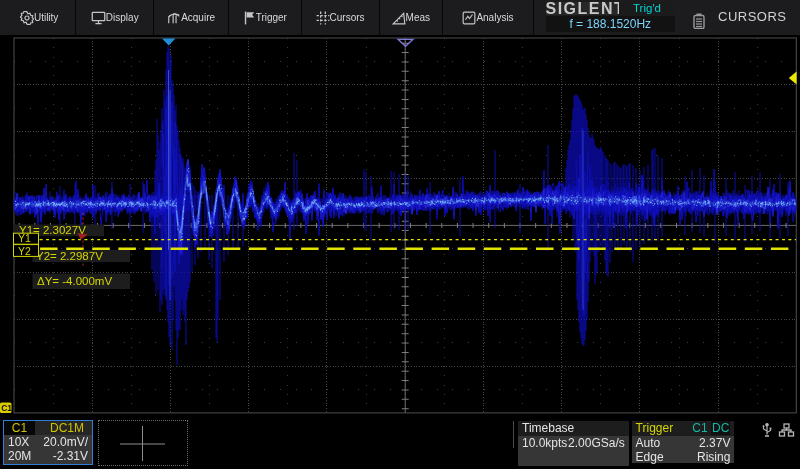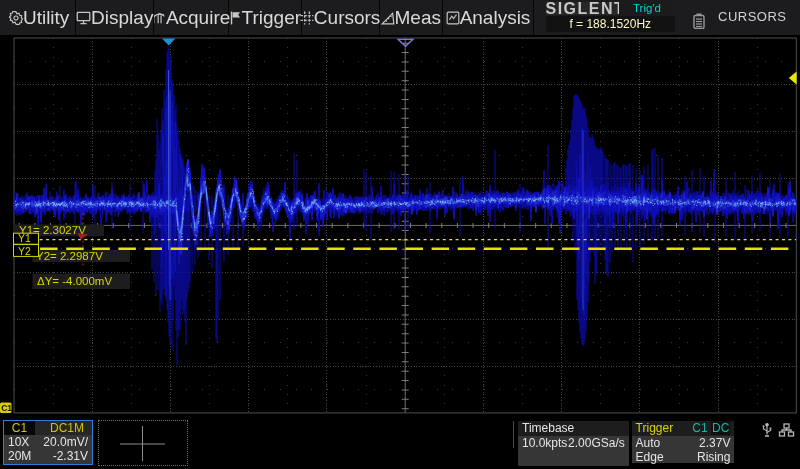--- a/index.html
+++ b/index.html
@@ -1,22 +1,22 @@
 <!DOCTYPE html>
 <html><head><meta charset="utf-8"><style>
 *{margin:0;padding:0;box-sizing:border-box}
 html,body{width:800px;height:469px;background:#000;overflow:hidden;font-family:"Liberation Sans",sans-serif}
 #stage{position:absolute;top:0;left:0;width:800px;height:469px;background:#000}
 
 #topbar{position:absolute;top:0;left:0;width:800px;height:35px;background:#1c1c1e}
-.mcell{position:absolute;top:0;height:35px;display:flex;align-items:center;justify-content:center;border-right:1.5px solid #070707;color:#d9d9d9;font-size:19px}
+.mcell{position:absolute;top:0;height:35px;display:flex;align-items:center;justify-content:center;border-right:1.5px solid #070707;color:#d9d9d9;font-size:10px}
 .mcell svg{flex:0 0 auto}
 #logo{position:absolute;left:545.5px;top:1.5px;width:72px;height:13px;background:#272727;color:#c9c9c9;font-weight:bold;font-size:16px;letter-spacing:1.5px;text-align:right;line-height:13px}
 #trigd{position:absolute;left:619px;top:1.5px;width:56px;height:13px;background:#1b1b1b;color:#00d4d4;font-size:11.5px;text-align:center;line-height:13.5px}
-#freq{position:absolute;left:545.5px;top:16px;width:129.5px;height:15.5px;background:#121212;color:#fef9c3;font-size:12px;text-align:center;line-height:16px}
+#freq{position:absolute;left:545.5px;top:16px;width:129.5px;height:15.5px;background:#121212;color:#7dd3fc;font-size:12px;text-align:center;line-height:16px}
 #cursorslbl{position:absolute;left:718px;top:9px;color:#d2d2d2;font-size:13px;letter-spacing:0.5px}
 
 #botbar{position:absolute;top:418px;left:0;width:800px;height:51px;background:#000;font-size:12px}
 .brow{display:flex;justify-content:space-between;align-items:center;padding:0 4px;height:14.3px;line-height:14.3px}
 #c1box{position:absolute;left:3px;top:1.5px;width:90px;height:45px;border:1.5px solid #2e7fd6;background:#363636;color:#e4e4e4}
 #c1box .hd{display:flex;height:14.5px;background:#262626;color:#cfc400}
 #c1chip{width:31px;background:#070707;color:#cfc400;text-align:center;line-height:14.5px}
 #c1dc{flex:1;text-align:right;padding-right:8px;line-height:14.5px}
 #addbox{position:absolute;left:97.5px;top:1.5px;width:90px;height:46px;border:1px dotted #6e6e6e}
 #tbbox{position:absolute;left:518px;top:3px;width:110.8px;height:44.5px;background:#363636;color:#e4e4e4}

